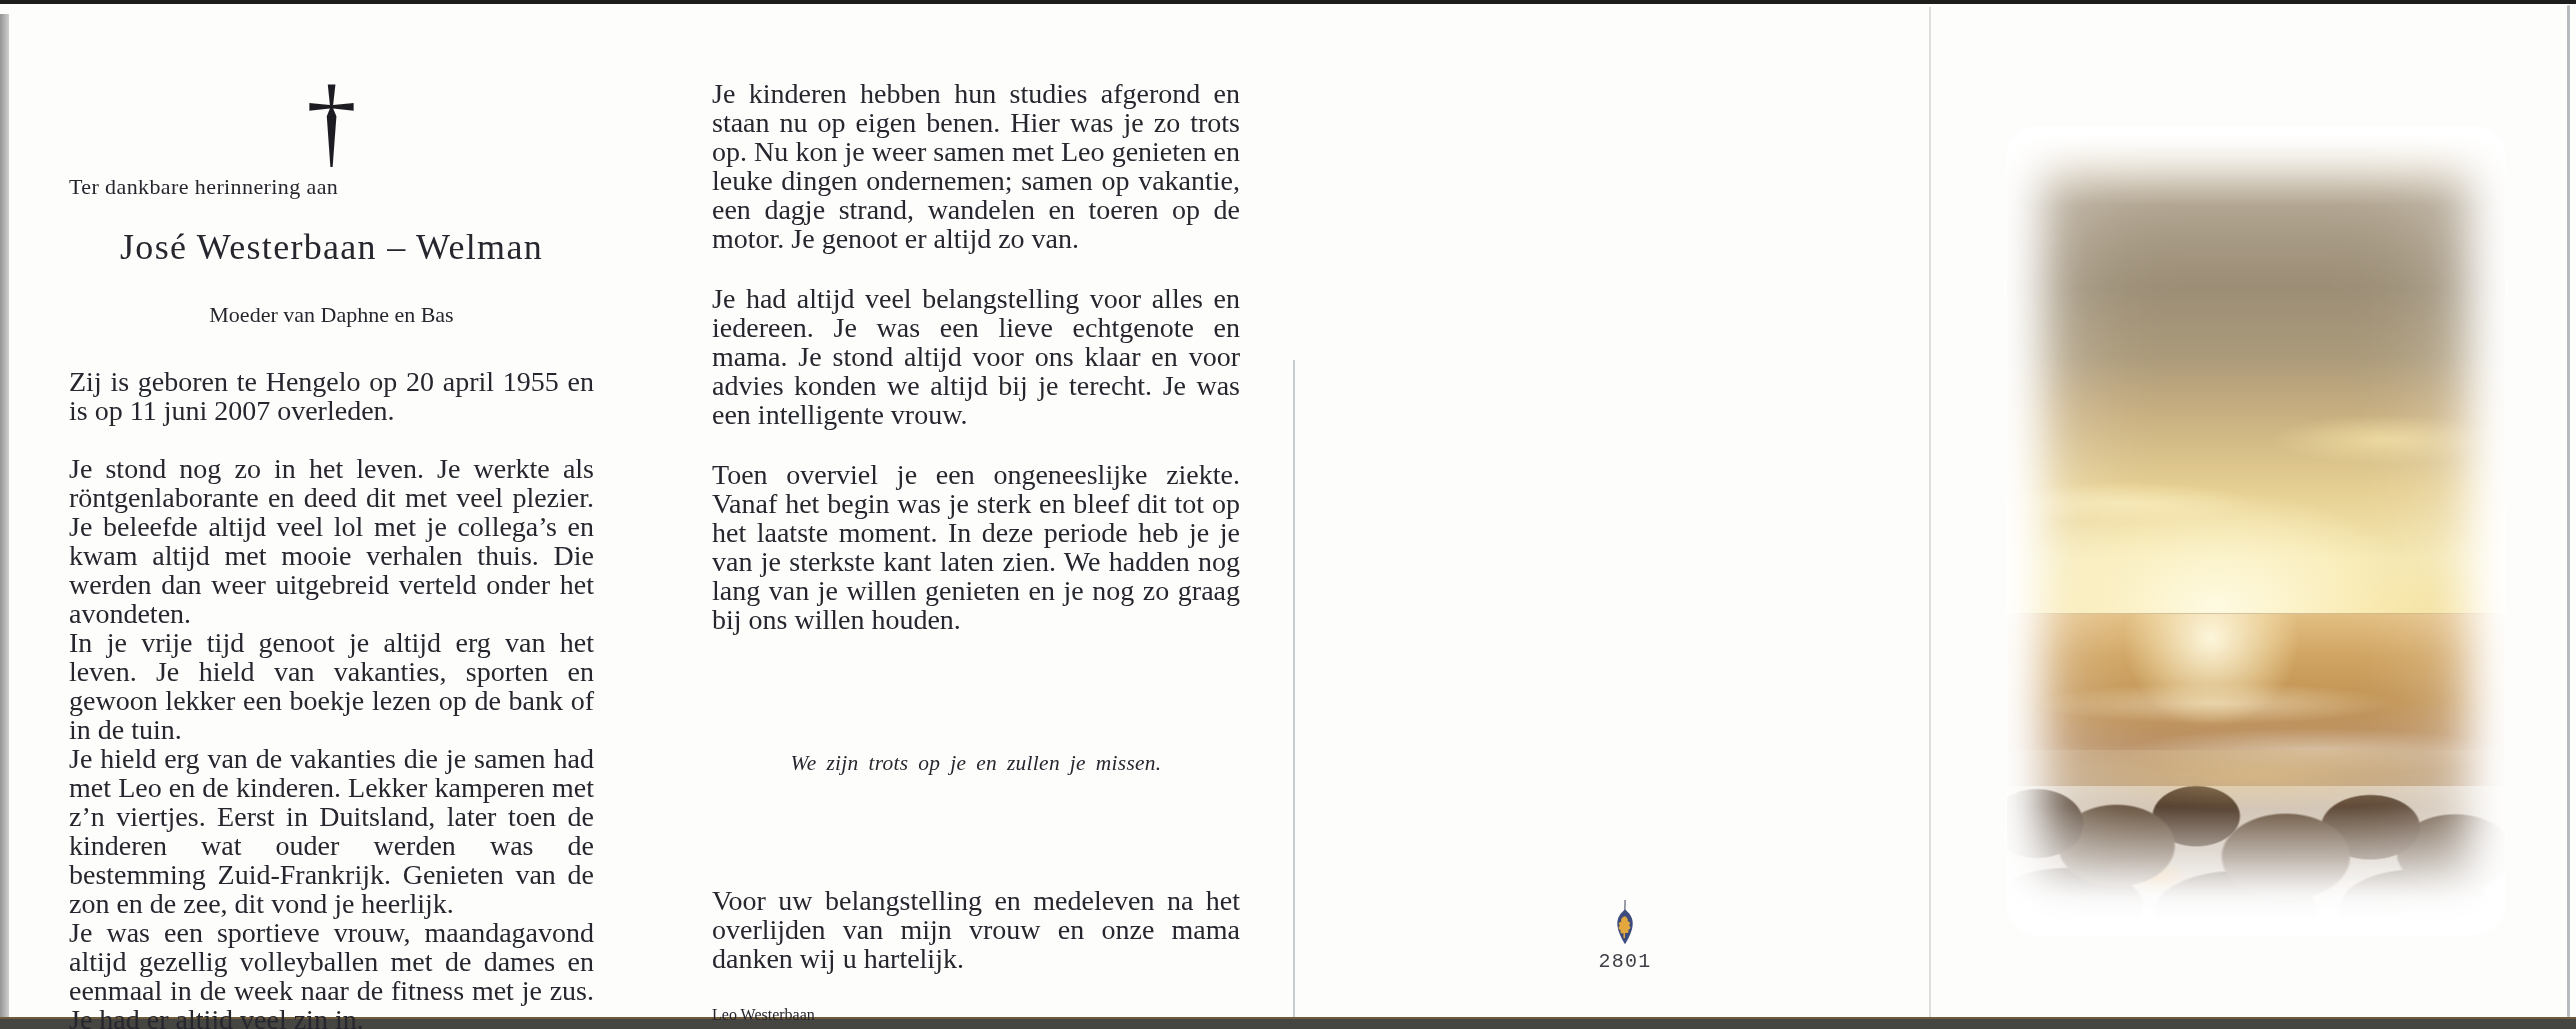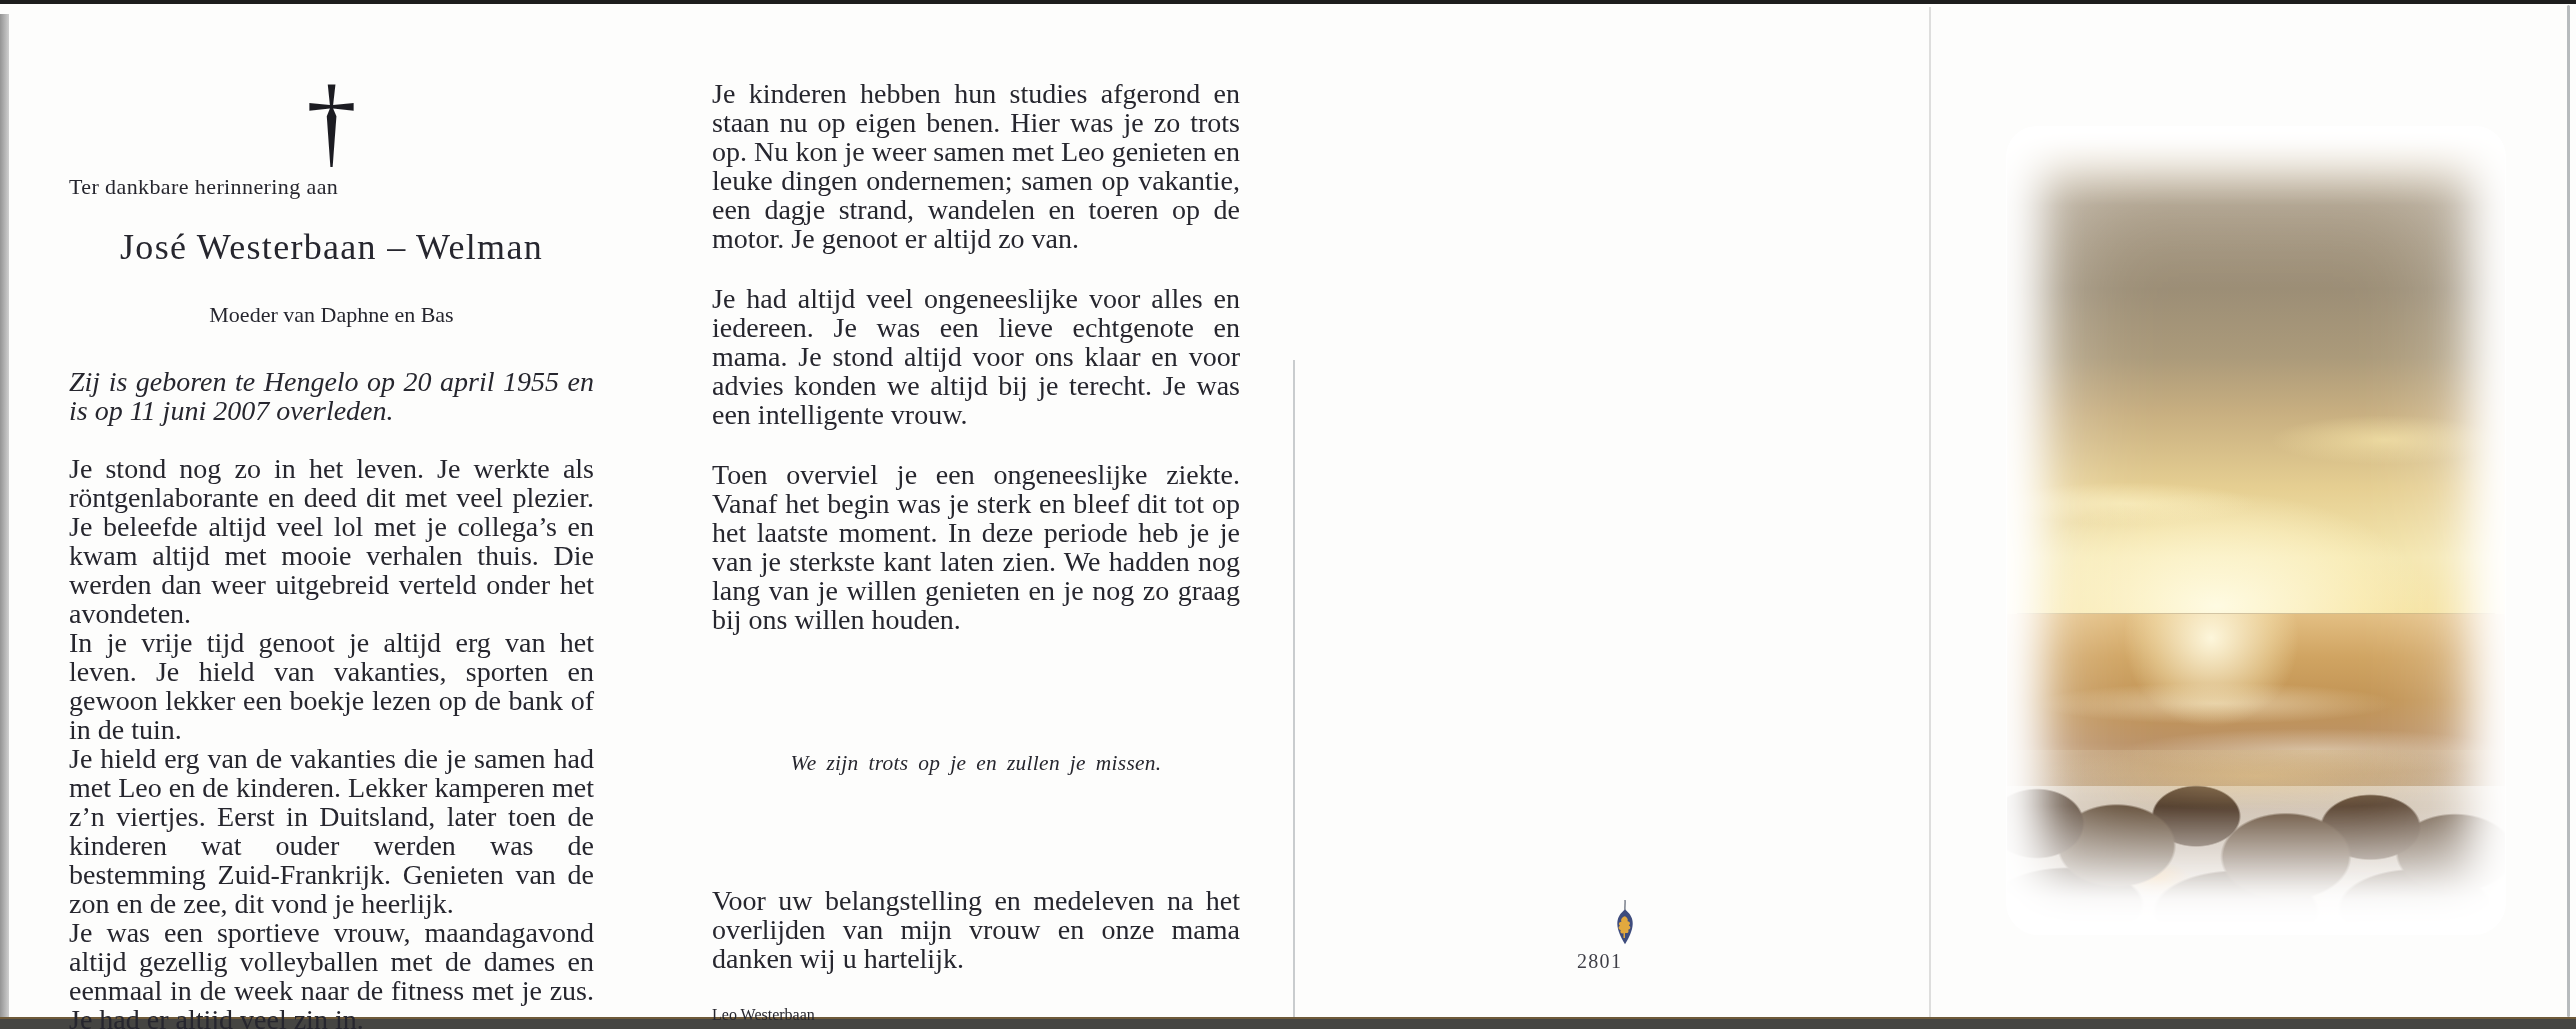--- a/index.html
+++ b/index.html
@@ -21,30 +21,30 @@
   .col-left { position:absolute; left:69px; top:74px; width:525px; }
   .col-mid  { position:absolute; left:712px; top:79px; width:528px; }
 
   .cross { font-size:101px; line-height:.95; text-align:center; color:#1c1c22; }
   .intro { margin-top:4px; font-size:22px; text-align:left; letter-spacing:0.4px; }
   .name  { margin:26px 0 0; font-size:36px; font-weight:400; text-align:center; letter-spacing:1.3px; white-space:nowrap; }
   .sub   { margin-top:29px; font-size:22px; text-align:center; }
   .sub2  { margin-top:34px; }
 
   .body  { margin:0; font-size:28px; line-height:29px; text-align:justify; }
-  .mt-lg { margin-top:39px;font-style:italic; }
+  .mt-lg { margin-top:39px; }
   .mt-md { margin-top:29px; }
   .mt-36 { margin-top:31px; }
 
   .quote  { margin-top:117px; font-size:21.4px; font-style:italic; text-align:center; word-spacing:4.3px; letter-spacing:0.3px; }
   .thanks { margin-top:110px; }
   .sigs   { margin-top:26px; font-size:16px; line-height:31px; }
 
   
-  .back-panel { position:absolute; left:1577px; top:899px; width:96px; text-align:left; }
+  .back-panel { position:absolute; left:1577px; top:899px; width:96px; text-align:center;font-family:Liberation Mono, monospace; }
   .back-panel svg { display:block; margin:0 auto; }
   .cardnum { margin-top:3.4px; font-size:20px; letter-spacing:1.3px; color:#3f3f47; }
 
   
   .photo { position:absolute; left:2007px; top:127px; width:498px; height:806px; border-radius:31px; }
   .photo > div { position:absolute; }
   .p-sky {
     left:0; top:0; width:100%; height:489px; border-radius:31px 31px 0 0;
     background:
       radial-gradient(ellipse 55% 30% at 42% 98%, rgba(255,252,230,.95), rgba(255,246,205,.45) 55%, rgba(255,246,205,0) 78%),
@@ -104,21 +104,21 @@
     <div class="sub sub2">Moeder van Daphne en Bas</div>
     <p class="body mt-lg">Zij is geboren te Hengelo op 20 april 1955 en is op 11 juni 2007 overleden.</p>
     <p class="body mt-md">Je stond nog zo in het leven. Je werkte als röntgenlaborante en deed dit met veel plezier. Je beleefde altijd veel lol met je collega’s en kwam altijd met mooie verhalen thuis. Die werden dan weer uitgebreid verteld onder het avondeten.</p>
     <p class="body">In je vrije tijd genoot je altijd erg van het leven. Je hield van vakanties, sporten en gewoon lekker een boekje lezen op de bank of in de tuin.</p>
     <p class="body">Je hield erg van de vakanties die je samen had met Leo en de kinderen. Lekker kamperen met z’n viertjes. Eerst in Duitsland, later toen de kinderen wat ouder werden was de bestemming Zuid-Frankrijk. Genieten van de zon en de zee, dit vond je heerlijk.</p>
     <p class="body">Je was een sportieve vrouw, maandagavond altijd gezellig volleyballen met de dames en eenmaal in de week naar de fitness met je zus. Je had er altijd veel zin in.</p>
   </section>
 
   <section class="col-mid">
     <p class="body">Je kinderen hebben hun studies afgerond en staan nu op eigen benen. Hier was je zo trots op. Nu kon je weer samen met Leo genieten en leuke dingen ondernemen; samen op vakantie, een dagje strand, wandelen en toeren op de motor. Je genoot er altijd zo van.</p>
-    <p class="body mt-36">Je had altijd veel ongeneeslijke voor alles en iedereen. Je was een lieve echtgenote en mama. Je stond altijd voor ons klaar en voor advies konden we altijd bij je terecht. Je was een intelligente vrouw.</p>
+    <p class="body mt-36">Je had altijd veel belangstelling voor alles en iedereen. Je was een lieve echtgenote en mama. Je stond altijd voor ons klaar en voor advies konden we altijd bij je terecht. Je was een intelligente vrouw.</p>
     <p class="body mt-36">Toen overviel je een ongeneeslijke ziekte. Vanaf het begin was je sterk en bleef dit tot op het laatste moment. In deze periode heb je je van je sterkste kant laten zien. We hadden nog lang van je willen genieten en je nog zo graag bij ons willen houden.</p>
     <div class="quote">We zijn trots op je en zullen je missen.</div>
     <p class="body thanks">Voor uw belangstelling en medeleven na het overlijden van mijn vrouw en onze mama danken wij u hartelijk.</p>
     <div class="sigs">
       <div>Leo Westerbaan</div>
       <div>Daphne en Hugo</div>
       <div>Bas</div>
     </div>
   </section>
 

